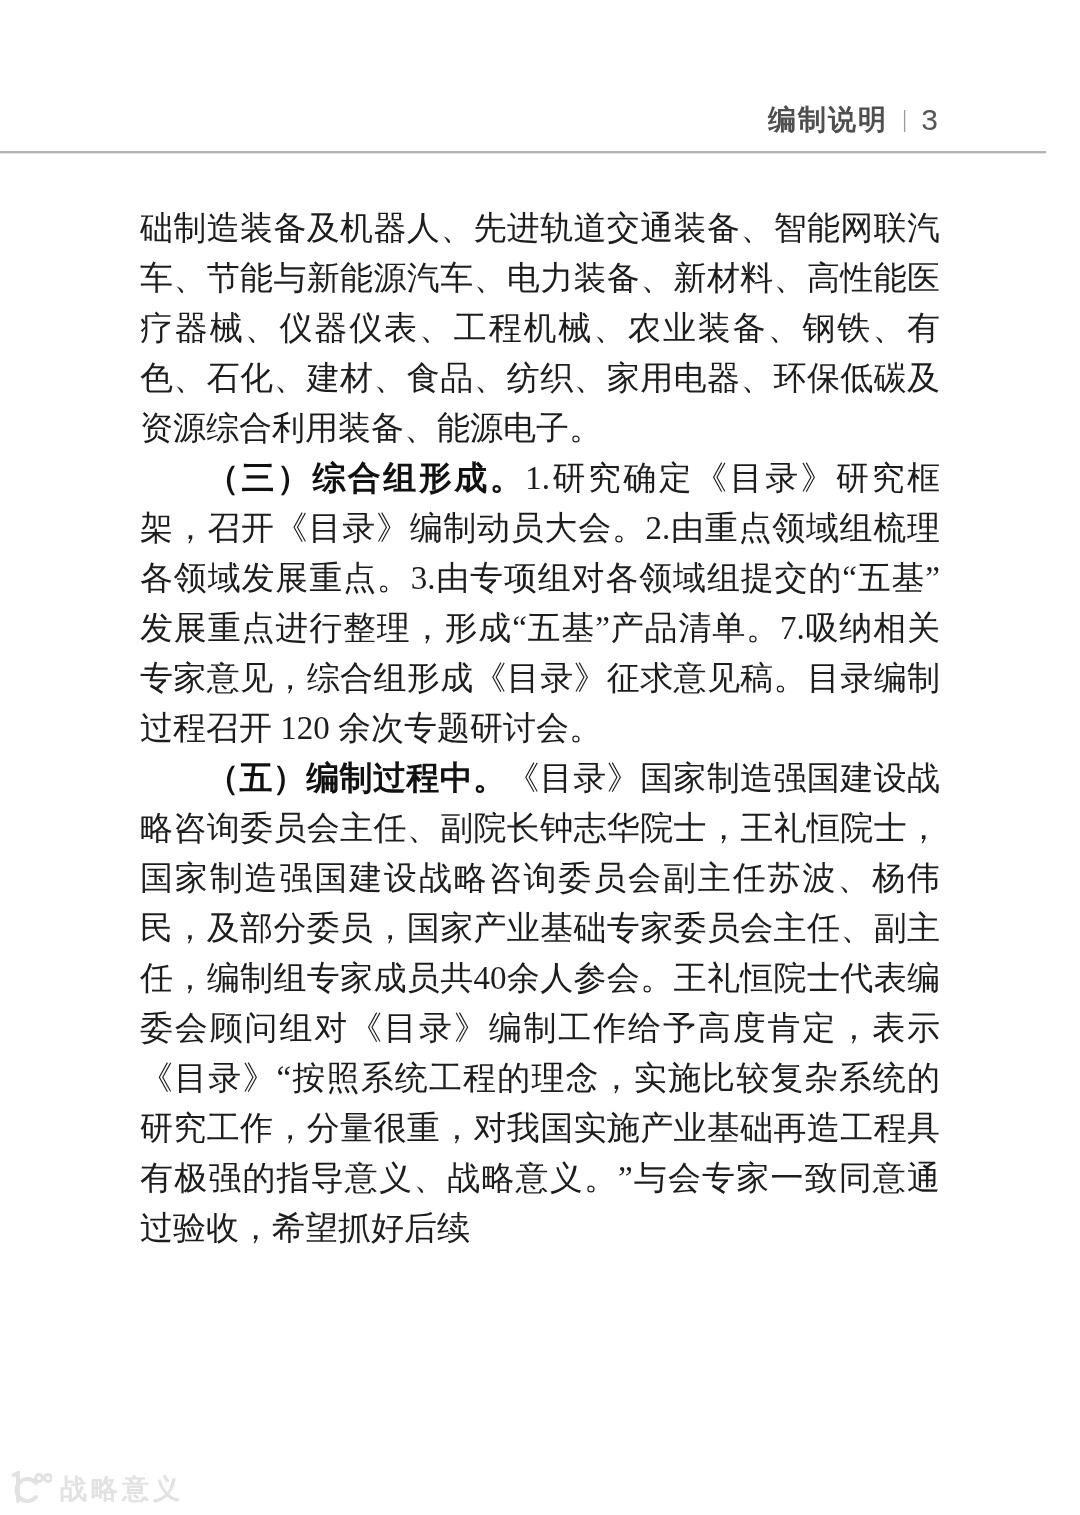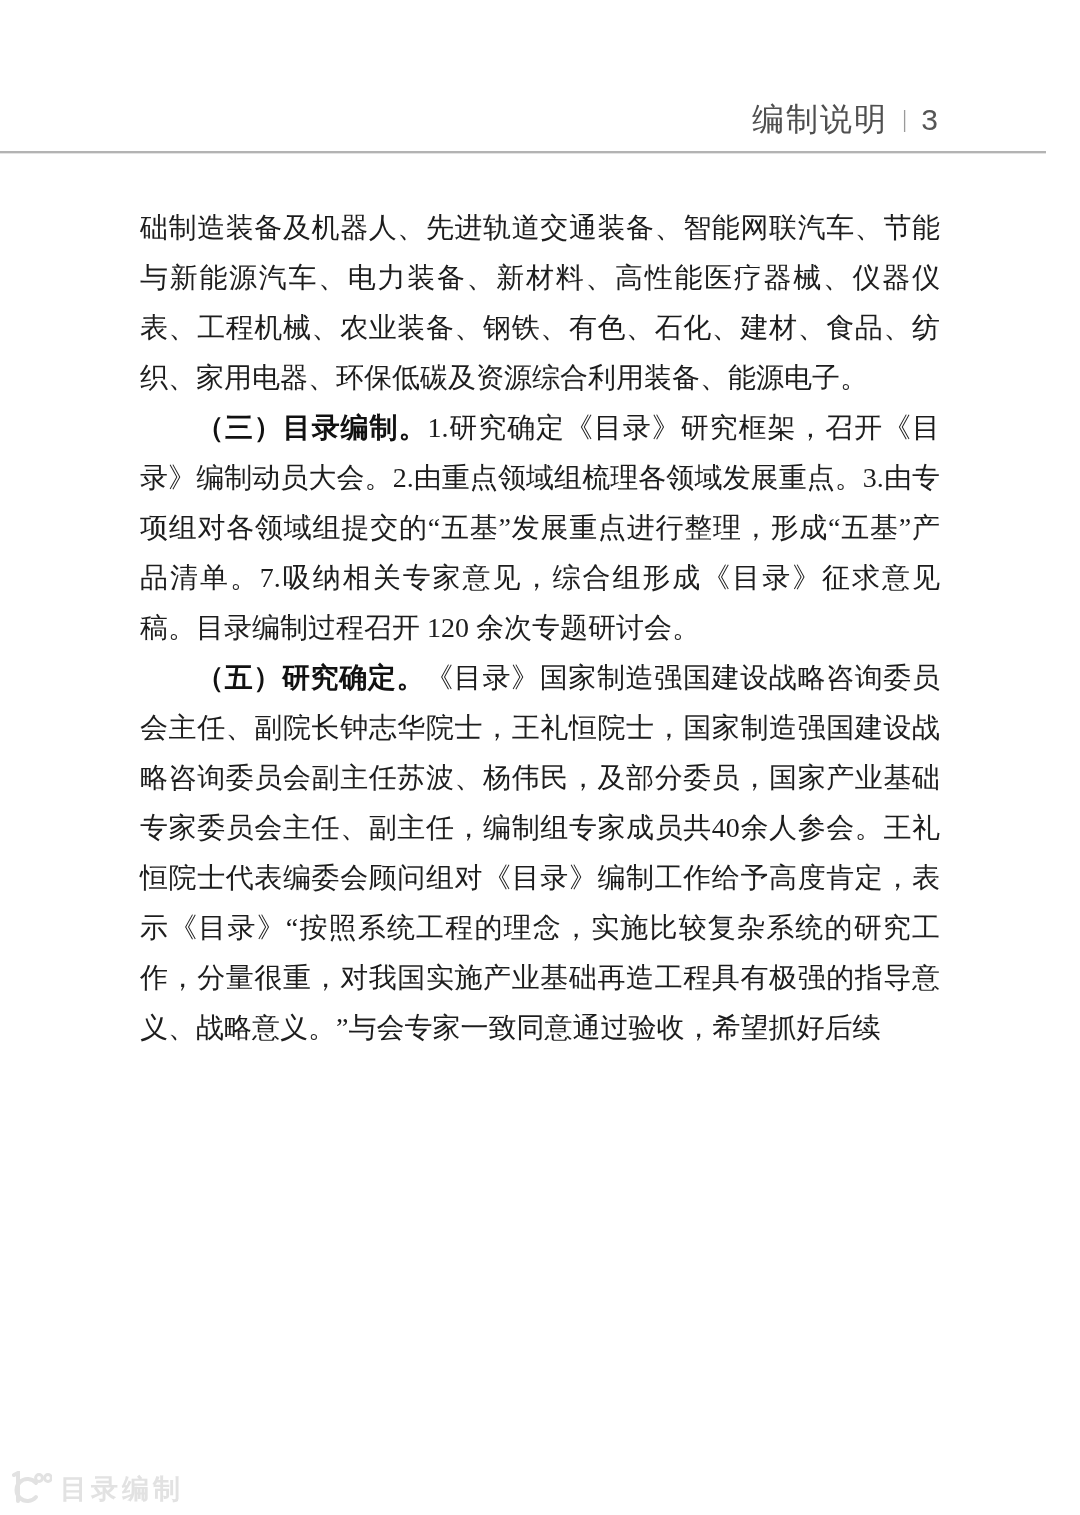--- a/index.html
+++ b/index.html
@@ -23,22 +23,22 @@
     right: 142px;
     height: 44px;
     display: flex;
     justify-content: flex-end;
     align-items: center;
     gap: 14px;
     color: #4f4f4f;
   }
   .header-title {
     font-family: "Liberation Sans", "DejaVu Sans", sans-serif;
-    font-weight: 400;
-    font-size: 32px;
+    font-weight: 700;
+    font-size: 28px;
     letter-spacing: 2px;
   }
   .header-sep {
     color: #9a9a9a;
     font-size: 26px;
     font-weight: 400;
     transform: translateY(-1px);
   }
   .header-pagenum {
     font-family: "Liberation Sans", "DejaVu Sans", sans-serif;
@@ -53,21 +53,21 @@
     height: 0;
     border-top: 2px solid #b3b3b3;
     border-bottom: 1px solid #e3e3e3;
   }
   
   .content {
     position: absolute;
     top: 203px;
     left: 140px;
     width: 800px;
-    font-size: 28px;
+    font-size: 33px;
     line-height: 50px;
     color: #1d1d1d;
     text-align: justify;
   }
   .content p {
     margin: 0;
     padding: 0;
   }
   .content p.indented {
     text-indent: 2em;
@@ -108,29 +108,29 @@
   <div class="running-header">
     <span class="header-title">编制说明</span>
     <span class="header-sep">|</span>
     <span class="header-pagenum">3</span>
   </div>
 
   <div class="header-rule"></div>
 
   <div class="content">
     <p><span>础制造装备及机器人、先进轨道交通装备、智能网联汽车、节能与新能源汽车、电力装备、新材料、高性能医疗器械、仪器仪表、工程机械、农业装备、钢铁、有色、石化、建材、食品、纺织、家用电器、环保低碳及资源综合利用装备、能源电子。</span></p>
-    <p class="indented"><span class="lead">（三）目录编制。</span><span>1.研究确定《目录》研究框架，召开《目录》编制动员大会。2.由重点领域组梳理各领域发展重点。3.由专项组对各领域组提交的“五基”发展重点进行整理，形成“五基”产品清单。7.吸纳相关专家意见，综合组形成《目录》征求意见稿。目录编制过程召开 120 余次专题研讨会。</span></p>
-    <p class="indented"><span class="lead">（五）研究确定。</span><span>《目录》国家制造强国建设战略咨询委员会主任、副院长钟志华院士，王礼恒院士，国家制造强国建设战略咨询委员会副主任苏波、杨伟民，及部分委员，国家产业基础专家委员会主任、副主任，编制组专家成员共40余人参会。王礼恒院士代表编委会顾问组对《目录》编制工作给予高度肯定，表示《目录》“按照系统工程的理念，实施比较复杂系统的研究工作，分量很重，对我国实施产业基础再造工程具有极强的指导意义、战略意义。”与会专家一致同意通过验收，希望抓好后续</span></p>
+    <p class="indented"><span class="lead">（三）综合组形成。</span><span>1.研究确定《目录》研究框架，召开《目录》编制动员大会。2.由重点领域组梳理各领域发展重点。3.由专项组对各领域组提交的“五基”发展重点进行整理，形成“五基”产品清单。7.吸纳相关专家意见，综合组形成《目录》征求意见稿。目录编制过程召开 120 余次专题研讨会。</span></p>
+    <p class="indented"><span class="lead">（五）编制过程中。</span><span>《目录》国家制造强国建设战略咨询委员会主任、副院长钟志华院士，王礼恒院士，国家制造强国建设战略咨询委员会副主任苏波、杨伟民，及部分委员，国家产业基础专家委员会主任、副主任，编制组专家成员共40余人参会。王礼恒院士代表编委会顾问组对《目录》编制工作给予高度肯定，表示《目录》“按照系统工程的理念，实施比较复杂系统的研究工作，分量很重，对我国实施产业基础再造工程具有极强的指导意义、战略意义。”与会专家一致同意通过验收，希望抓好后续</span></p>
   </div>
 
   <div class="watermark">
     <span class="wm-logo">
       <svg width="44" height="36" viewBox="0 0 44 36" aria-hidden="true">
         <path d="M6 4 L10 2 L10 30" stroke="#e2e2e2" stroke-width="4" fill="none" stroke-linecap="round"></path>
         <path d="M28 12 A11 11 0 1 0 28 26" stroke="#e2e2e2" stroke-width="4" fill="none" stroke-linecap="round"></path>
         <circle cx="31" cy="7" r="3.4" stroke="#e2e2e2" stroke-width="3" fill="none"></circle>
         <circle cx="40" cy="7" r="3.4" stroke="#e2e2e2" stroke-width="3" fill="none"></circle>
       </svg>
     </span>
-    <span class="wm-text">目录编制</span>
+    <span class="wm-text">战略意义</span>
   </div>
 
 </div>
 
 </body></html>

